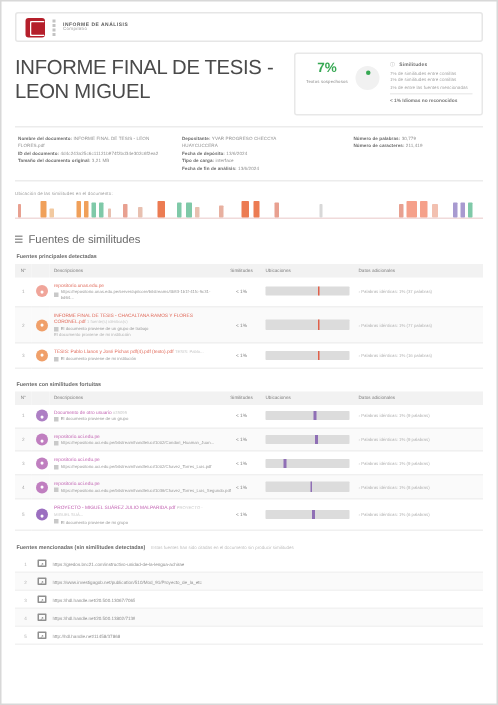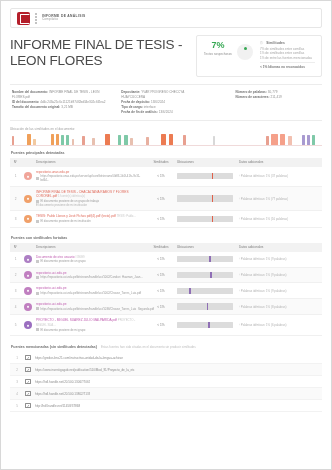--- a/index.html
+++ b/index.html
@@ -194,21 +194,21 @@
         <i></i>
         <i></i>
     </div>
     <div class="brand-text">
       <div class="brand-title">INFORME DE ANÁLISIS</div>
       <div class="brand-sub">Compilatio</div>
     </div>
   </div>
 
   <div class="head">
-    <h1 class="doc-title">INFORME FINAL DE TESIS - LEON FLORES</h1>
+    <h1 class="doc-title">INFORME FINAL DE TESIS - LEON MIGUEL</h1>
 
     <div class="scorebox">
       <div class="score-main">
         <div class="score-pct">7%</div>
         <div class="score-lbl">Textos sospechosos</div>
       </div>
       <div class="gauge"></div>
       <div class="legend">
         <div class="legend-row">
           <span class="legend-ic">ⓘ</span>
@@ -266,20 +266,28 @@
         <i style="left: 82%; width: 1.1%; height: 9px; background: rgb(232, 160, 144);"></i>
         <i style="left: 83.8%; width: 2%; height: 11px; background: rgb(245, 160, 138);"></i>
         <i style="left: 86.5%; width: 1.6%; height: 11px; background: rgb(245, 160, 138);"></i>
         <i style="left: 89%; width: 1.4%; height: 9px; background: rgb(242, 192, 176);"></i>
         <i style="left: 93.5%; width: 1%; height: 10px; background: rgb(168, 154, 208);"></i>
         <i style="left: 95.2%; width: 1%; height: 10px; background: rgb(168, 154, 208);"></i>
         <i style="left: 96.9%; width: 1%; height: 10px; background: rgb(127, 201, 168);"></i>
       </div>
   </div>
 
+  <div class="sec-h">
+    <span class="bars">
+        <i></i>
+        <i></i>
+        <i></i>
+      </span>
+    <span>Fuentes de similitudes</span>
+  </div>
 
   <div class="sub-h">Fuentes principales detectadas</div>
   <table>
     <thead>
         <tr>
       <td class="col-n">N°</td>
       <td class="col-ic"></td>
       <td>Descripciones</td>
       <td class="col-pct">Similitudes</td>
       <td class="col-loc">Ubicaciones</td>

